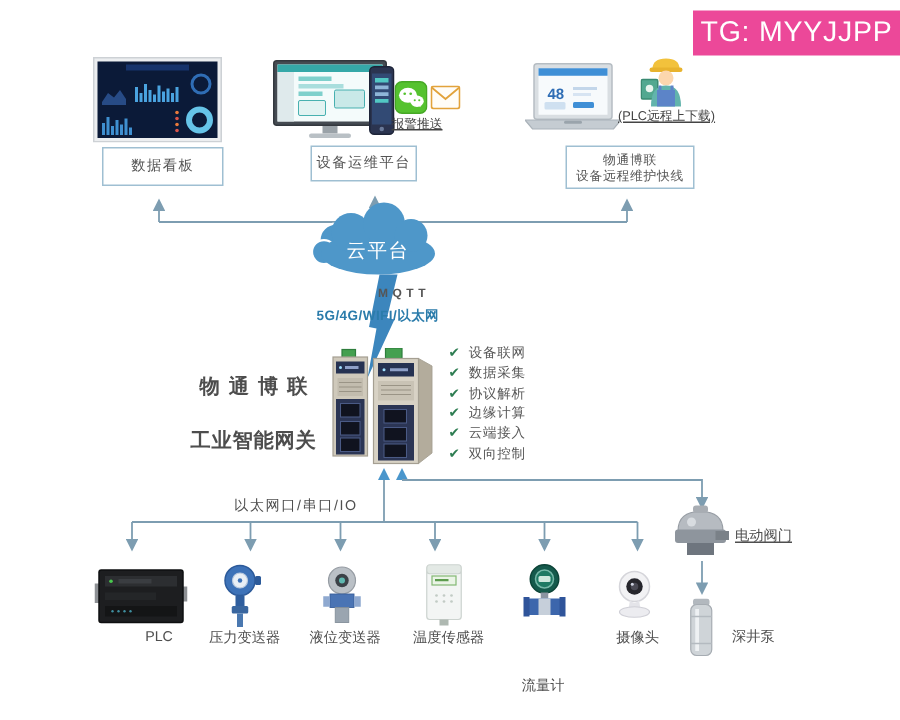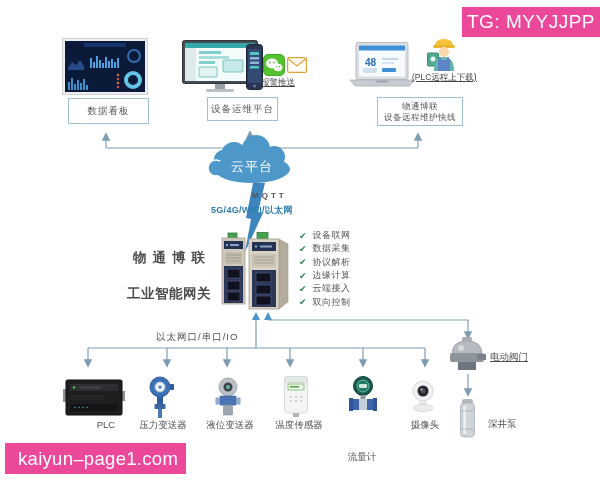--- a/index.html
+++ b/index.html
@@ -68,23 +68,20 @@
       <circle cx="256" cy="149" r="14" fill="#4e97c9"></circle>
       <circle cx="274" cy="157" r="11" fill="#4e97c9"></circle>
     </g>
 
     <polygon points="253,183 265,183 258,212 263,213 245,252 251,219 246,218" fill="#3c86bd"></polygon>
   </svg>
 
   <div id="tg-badge" class="badge">
     <span>TG: MYYJJPP</span>
   </div>
-  <div id="watermark" class="badge">
-    <span>kaiyun–page1.com</span>
-  </div>
 
   <svg class="abs" style="left:62px;top:38px;" width="86" height="57">
     <rect x="0.5" y="0.5" width="85" height="56" fill="#eceef0" stroke="#cdd1d5"></rect>
     <rect x="3" y="3" width="80" height="51" fill="#0b1a38"></rect>
     <rect x="22" y="5" width="42" height="4" fill="#16336b"></rect>
     <polygon points="6,30 10,24 14,27 18,22 22,28 22,32 6,32" fill="#274b86"></polygon>
     <rect x="28" y="20" width="2" height="10" fill="#4aa3e0"></rect>
       <rect x="31" y="24" width="2" height="6" fill="#4aa3e0"></rect>
     <rect x="34" y="18" width="2" height="12" fill="#4aa3e0"></rect>
       <rect x="37" y="22" width="2" height="8" fill="#4aa3e0"></rect>

